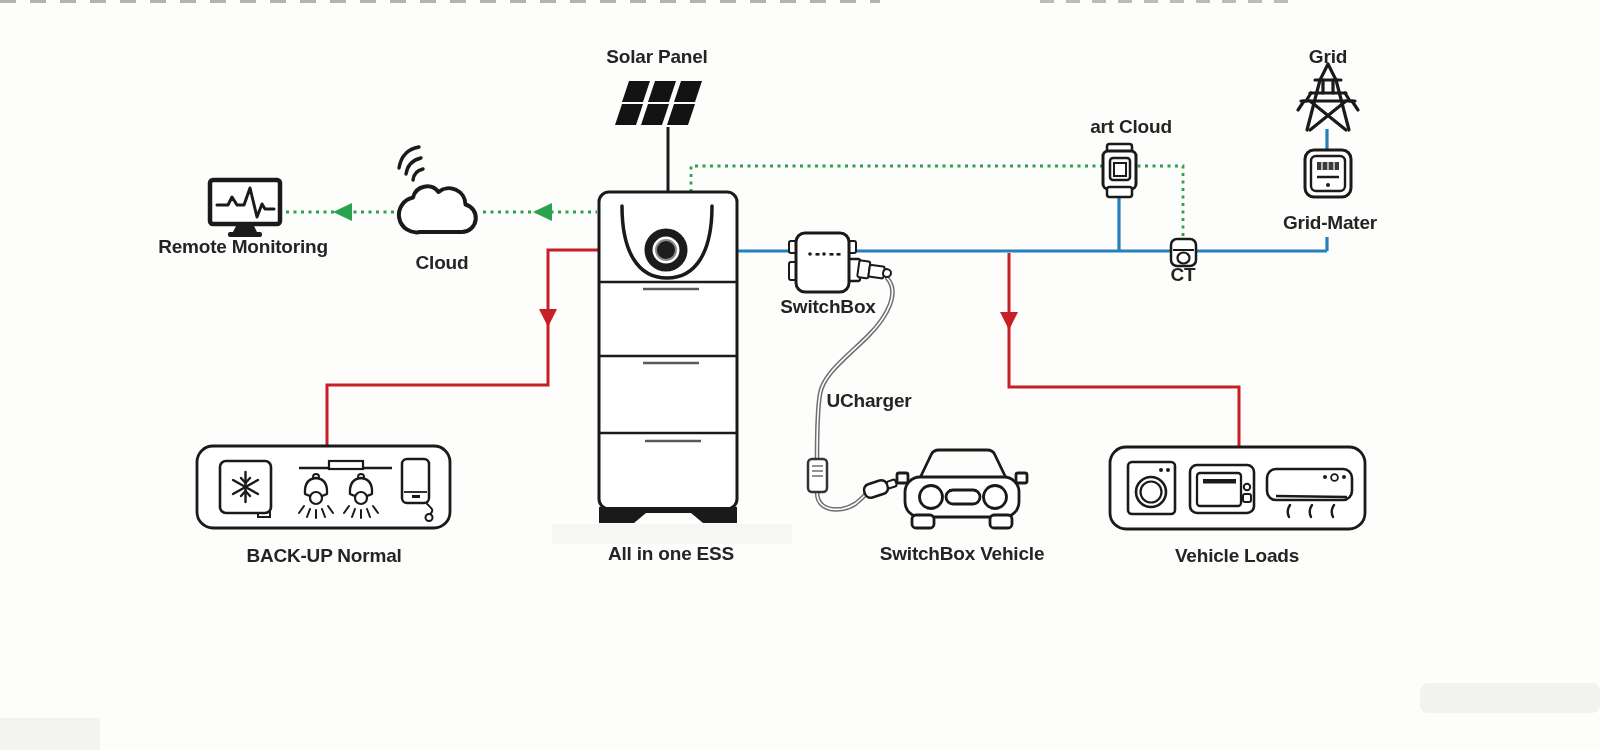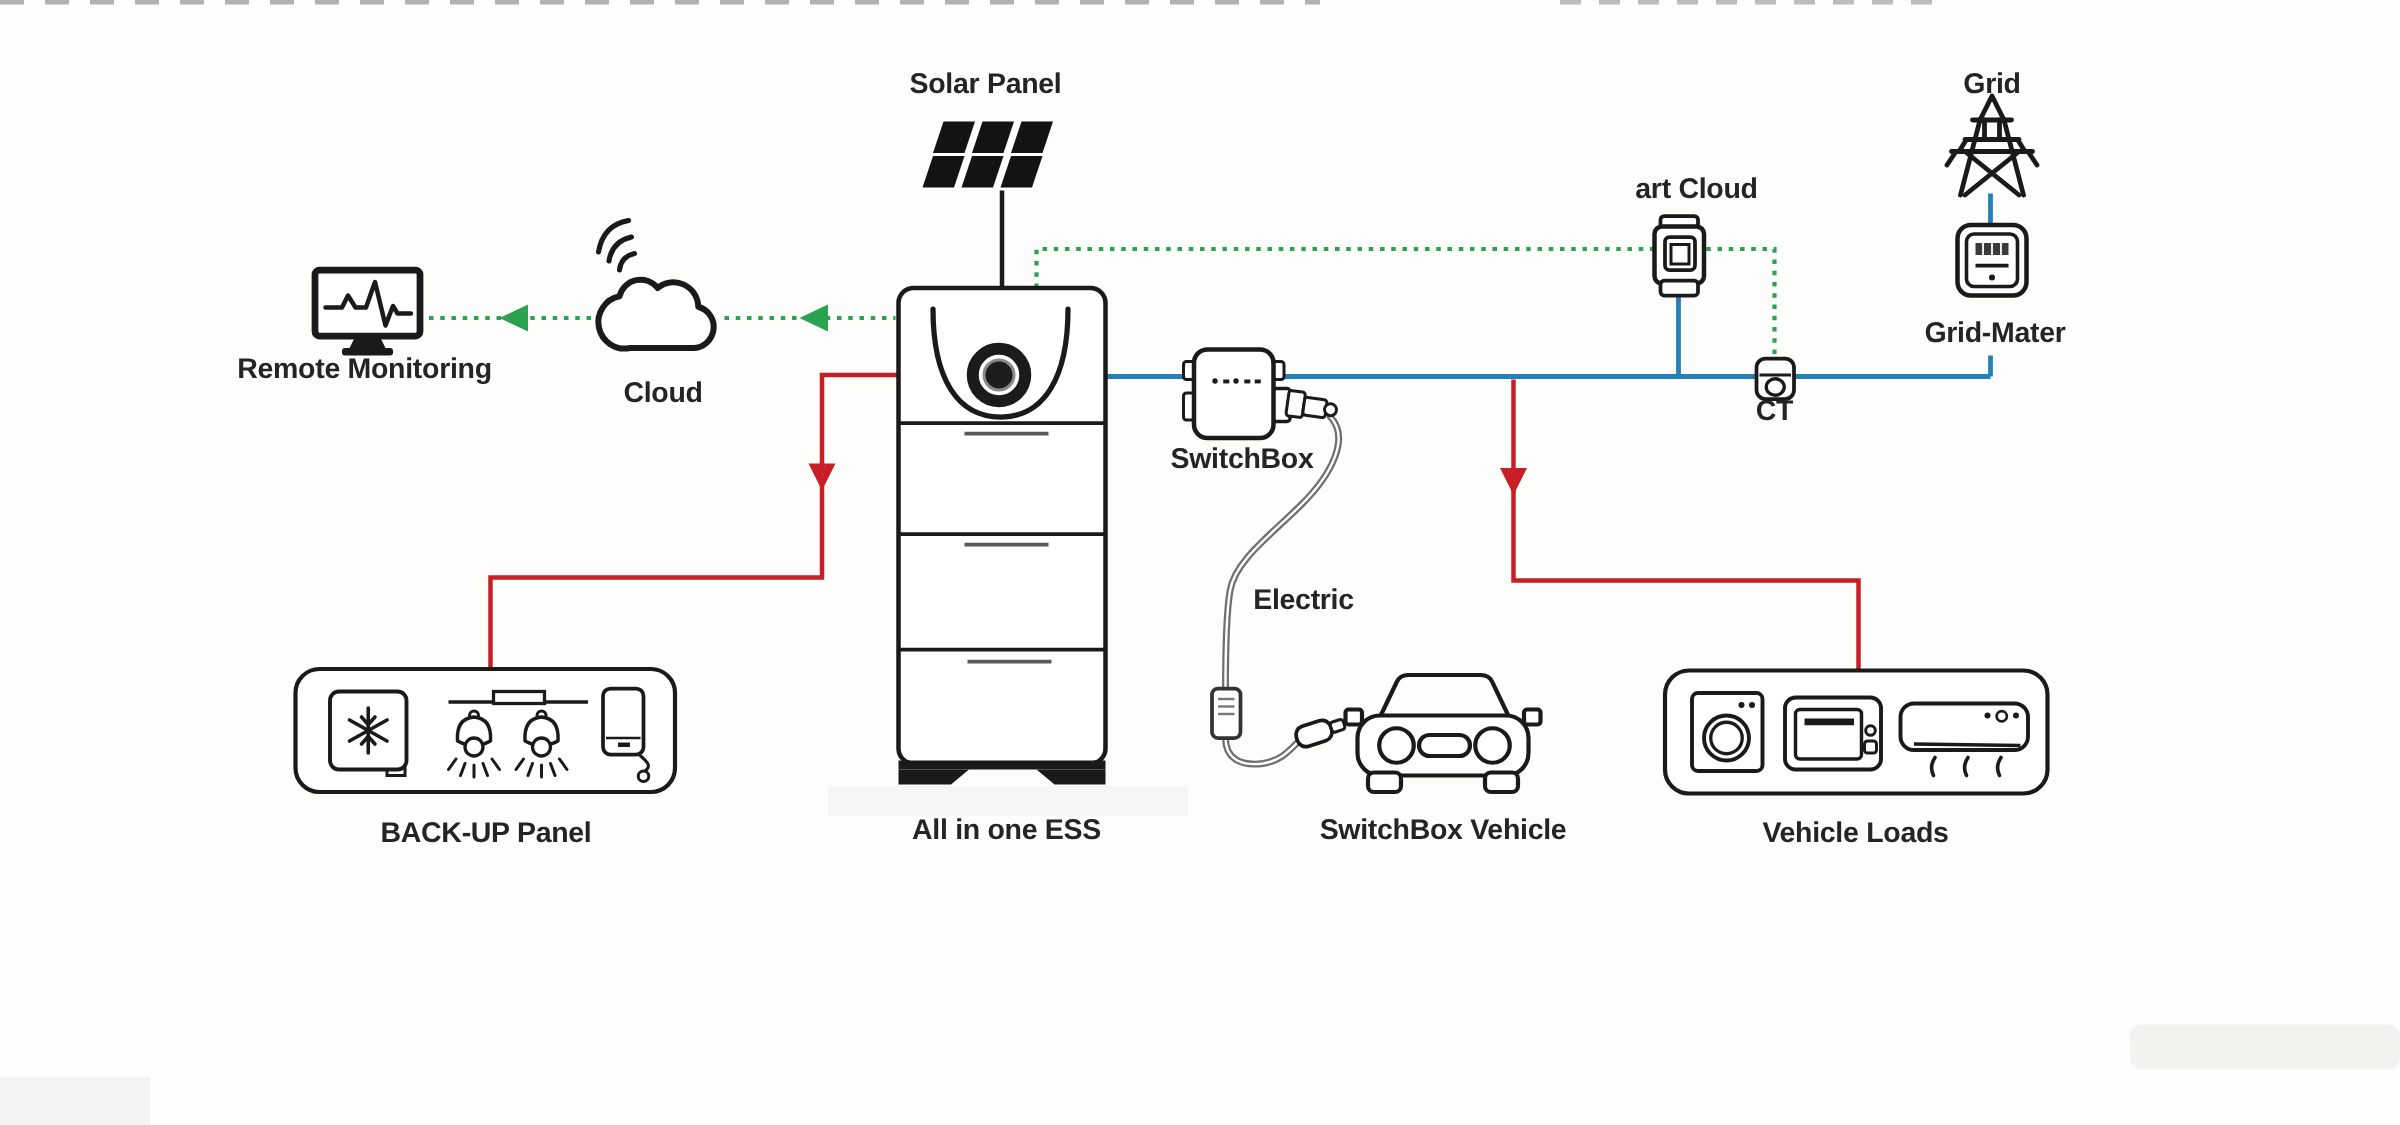--- a/index.html
+++ b/index.html
@@ -261,19 +261,19 @@
   </svg>
 
   <div class="lbl" style="left:657px;top:46px">Solar Panel</div>
   <div class="lbl" style="left:1328px;top:46px">Grid</div>
   <div class="lbl" style="left:1131px;top:116px">art Cloud</div>
   <div class="lbl" style="left:1330px;top:212px">Grid-Mater</div>
   <div class="lbl" style="left:1183px;top:264px">CT</div>
   <div class="lbl" style="left:243px;top:236px">Remote Monitoring</div>
   <div class="lbl" style="left:442px;top:252px">Cloud</div>
   <div class="lbl" style="left:828px;top:296px">SwitchBox</div>
-  <div class="lbl" style="left:869px;top:390px">Electric</div>
+  <div class="lbl" style="left:869px;top:390px">UCharger</div>
   <div class="lbl" style="left:962px;top:543px">SwitchBox Vehicle</div>
   <div class="lbl" style="left:671px;top:543px">All in one ESS</div>
-  <div class="lbl" style="left:324px;top:545px">BACK-UP Panel</div>
+  <div class="lbl" style="left:324px;top:545px">BACK-UP Normal</div>
   <div class="lbl" style="left:1237px;top:545px">Vehicle Loads</div>
 
 </div>
 
 </body></html>

